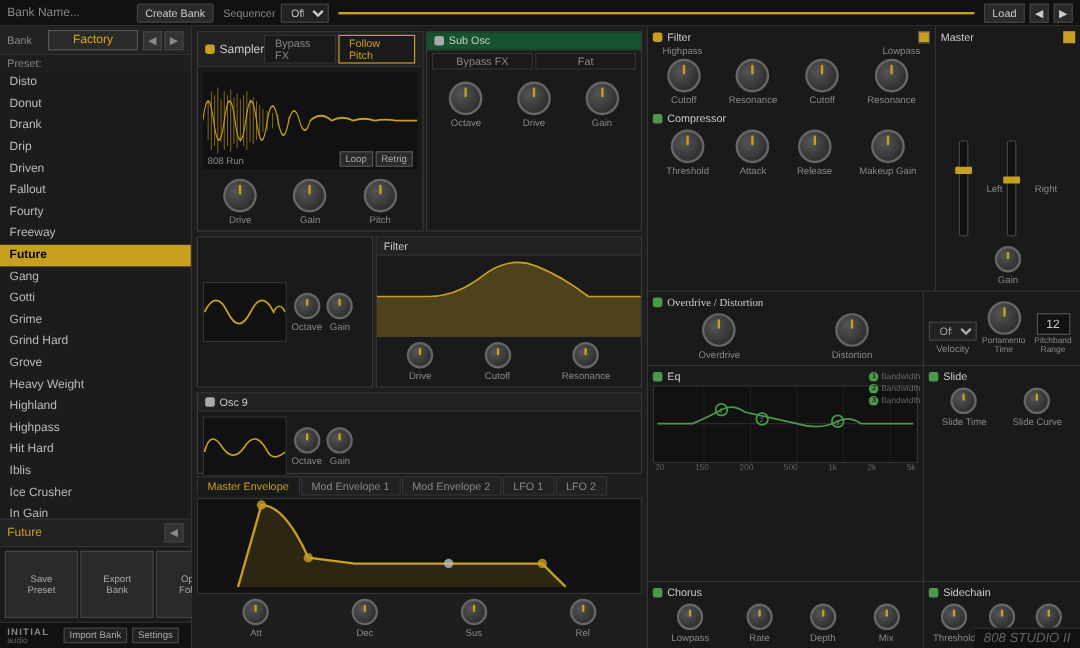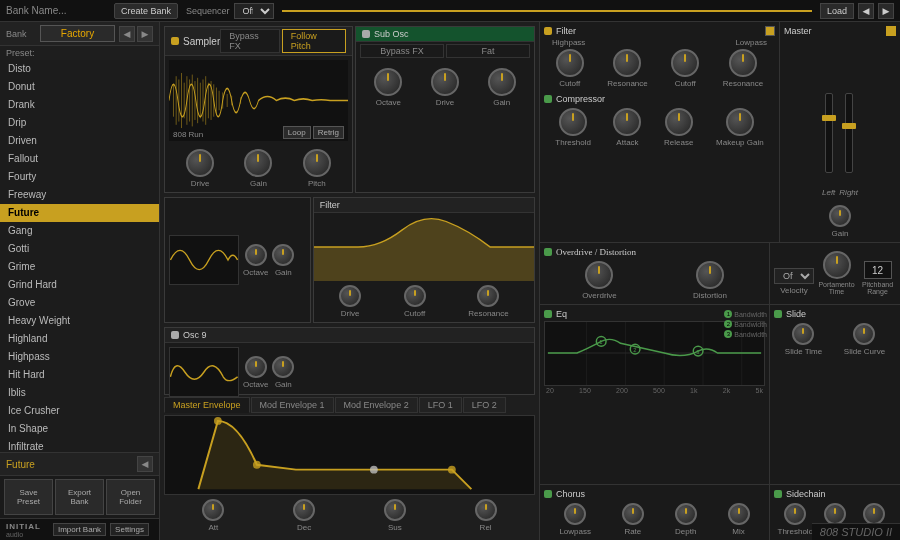--- a/index.html
+++ b/index.html
@@ -162,21 +162,21 @@
       padding: 3px 4px;
       background: #1a1a1a;
       border-top: 1px solid #333;
     }
     .sb-btn {
       flex: 1;
       background: #2a2a2a;
       border: 1px solid #444;
       color: #aaa;
       font-size: 8px;
-      padding: 8px;
+      padding: 18px;
       cursor: pointer;
       text-align: center;
     }
     .sidebar-logo {
       display: flex;
       align-items: center;
       justify-content: space-between;
       padding: 2px 6px;
       background: #111;
       border-top: 1px solid #333;
@@ -467,24 +467,23 @@
     
     .master-box {
       width: 120px;
       background: #1a1a1a;
       padding: 4px;
       display: flex;
       flex-direction: column;
     }
     .fader-group {
       display: flex;
-      flex-direction: column;
+      flex-direction: row;
       align-items: center;
       gap: 15px;
-      font-style: italic;
     }
     .fader-track {
       width: 8px;
       height: 80px;
       background: #111;
       border: 1px solid #444;
       position: relative;
       border-radius: 2px;
     }
     .fader-thumb {
@@ -592,21 +591,21 @@
         <div class="preset-item">Gotti</div>
         <div class="preset-item">Grime</div>
         <div class="preset-item">Grind Hard</div>
         <div class="preset-item">Grove</div>
         <div class="preset-item">Heavy Weight</div>
         <div class="preset-item">Highland</div>
         <div class="preset-item">Highpass</div>
         <div class="preset-item">Hit Hard</div>
         <div class="preset-item">Iblis</div>
         <div class="preset-item">Ice Crusher</div>
-        <div class="preset-item">In Shape</div>
+        <div class="preset-item">In Gain</div>
         <div class="preset-item">Infiltrate</div>
         <div class="preset-item">Init</div>
       </div>
     <div class="sidebar-current">
       <span>Future</span>
       <button class="sidebar-nav-btn">◀</button>
     </div>
     <div class="sidebar-bottom-btns">
       <button class="sb-btn">Save Preset</button>
       <button class="sb-btn">Export Bank</button>

